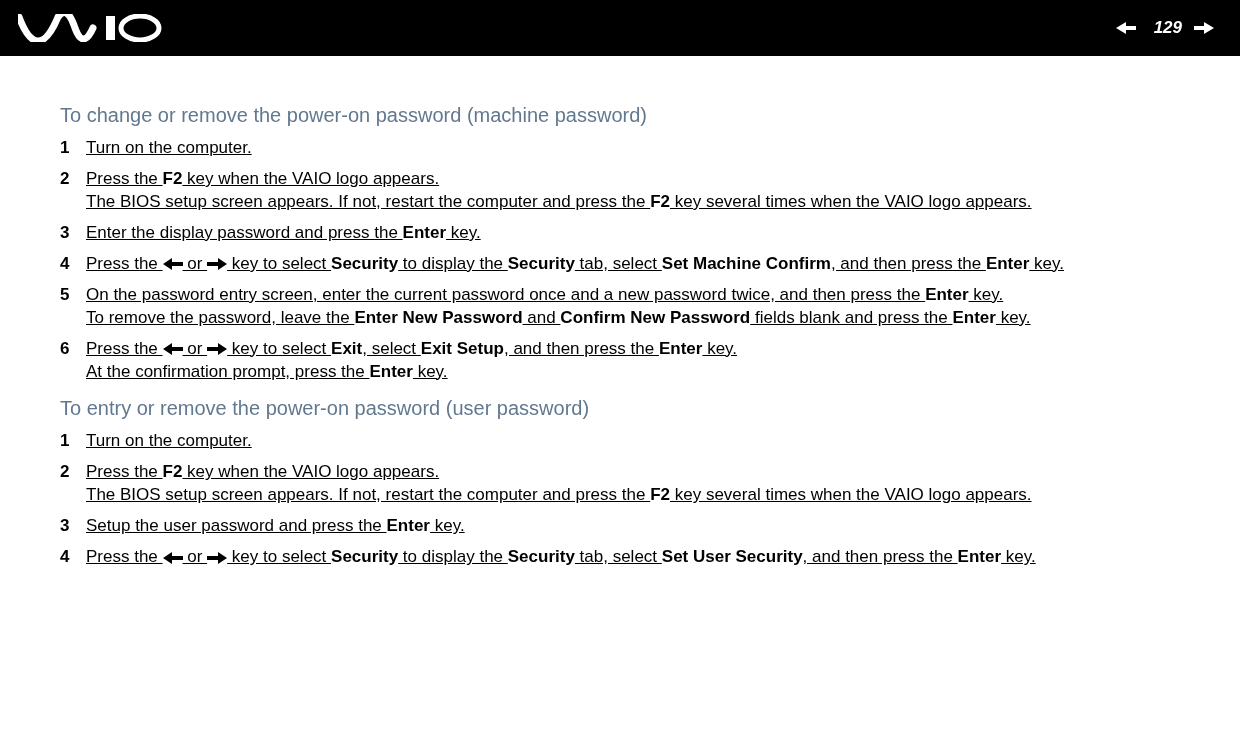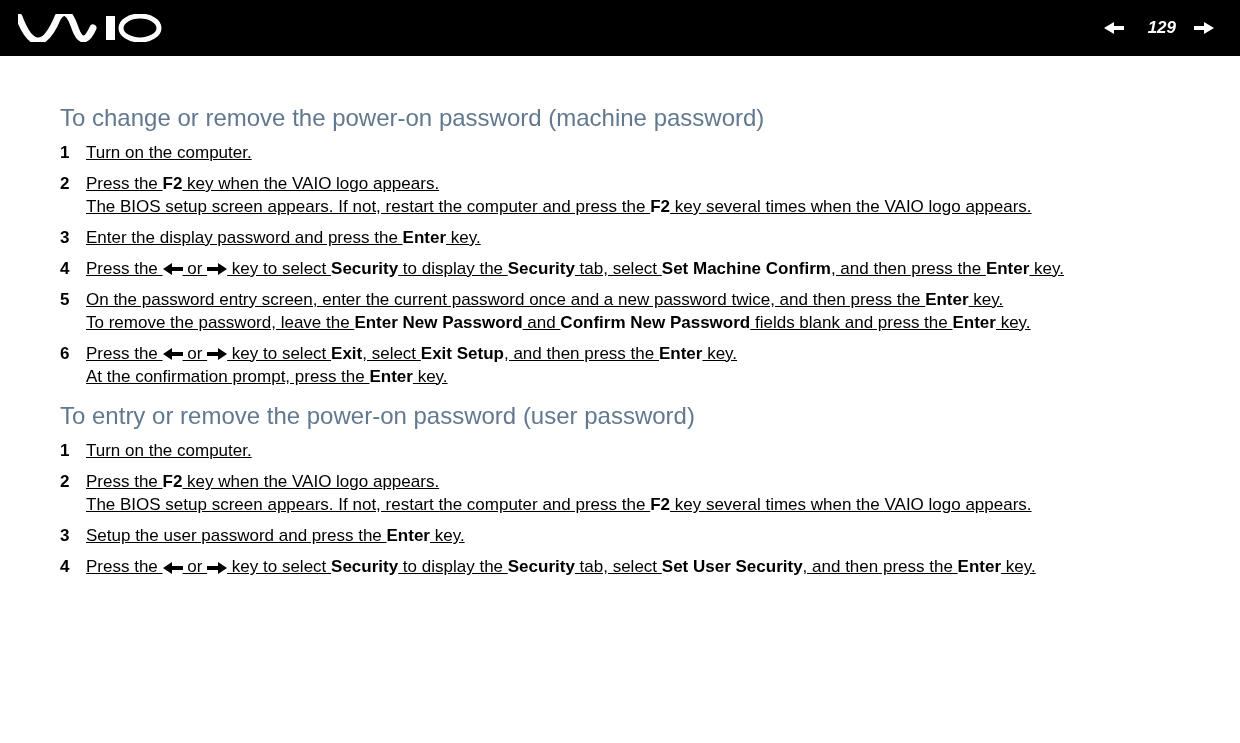--- a/index.html
+++ b/index.html
@@ -47,28 +47,28 @@
   }
   .header-right-stack {
     display: flex;
     flex-direction: column;
     align-items: flex-end;
     gap: 3px;
   }
   .nav-and-page {
     display: flex;
     align-items: center;
-    gap: 18px;
+    gap: 12px;
   }
   .content {
     padding: 38px 60px 0 60px;
   }
   .section-heading {
     color: #62788f;
-    font-size: 24px;
+    font-size: 20px;
     font-weight: normal;
     margin: 10px 0 10px 0;
   }
   ol.steps {
     list-style: none;
     padding: 0;
     margin: 0 0 14px 0;
     counter-reset: step;
   }
   ol.steps > li {

